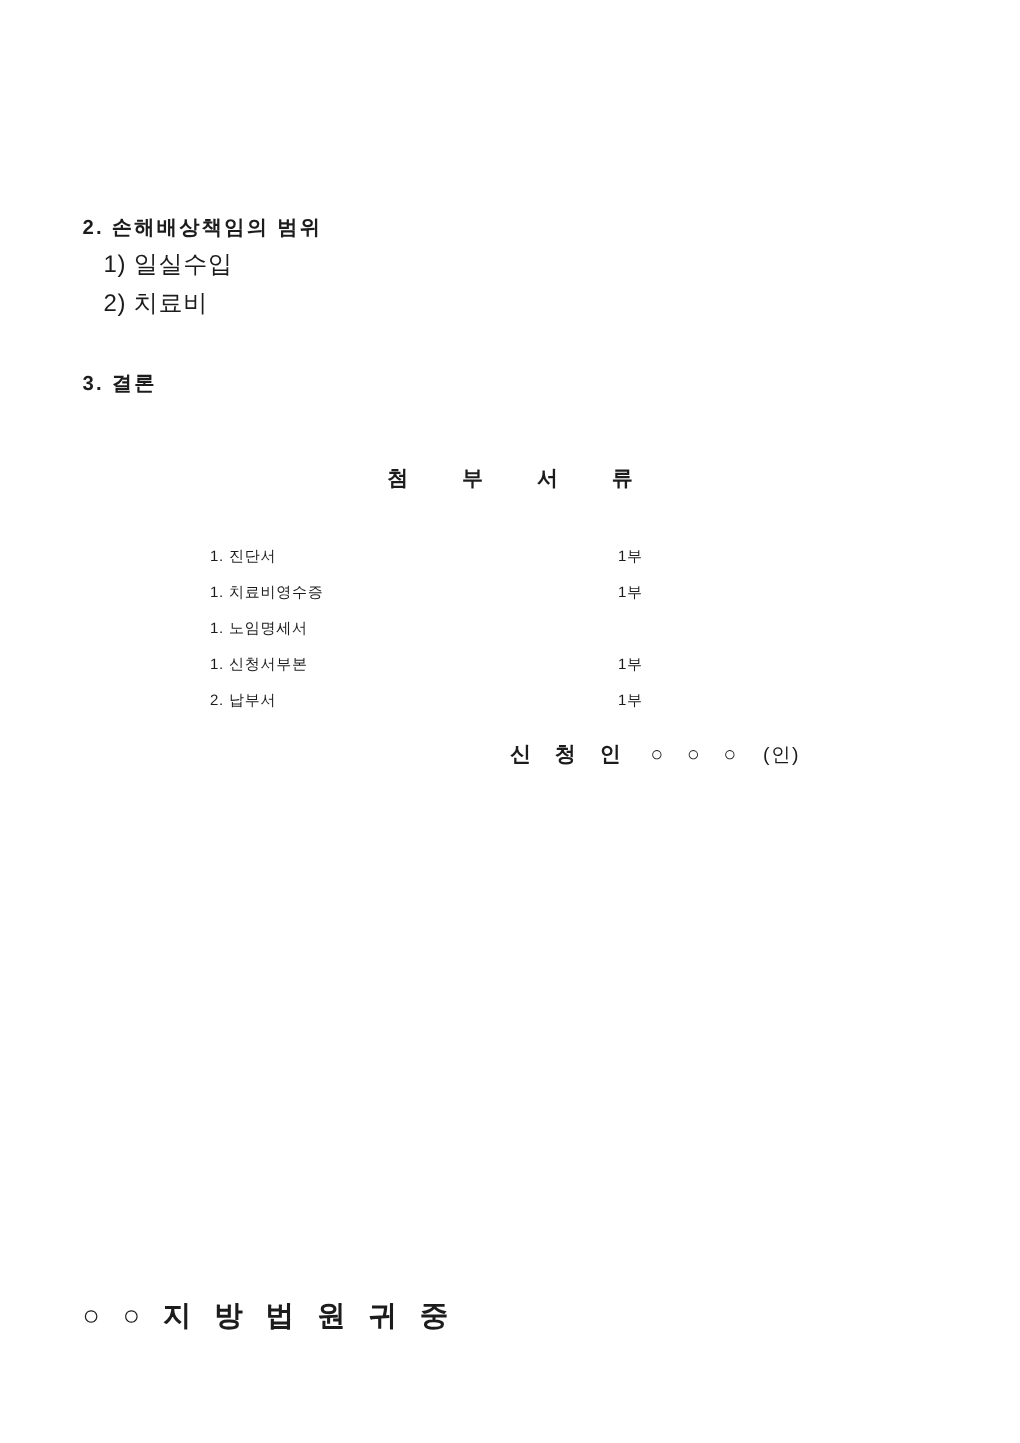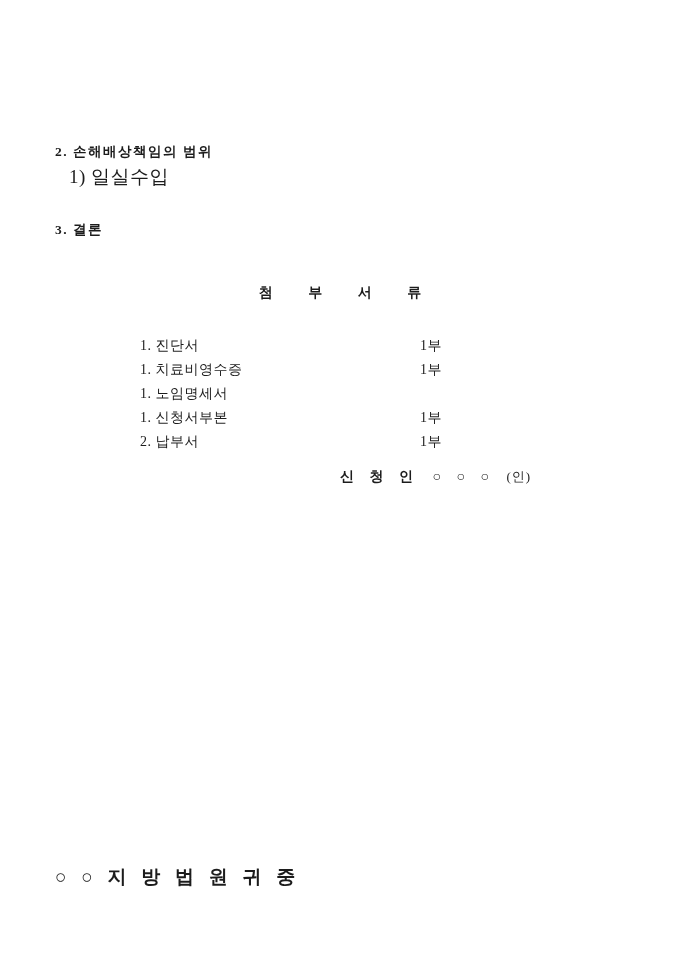--- a/index.html
+++ b/index.html
@@ -7,33 +7,33 @@
     padding: 0;
     background: #ffffff;
   }
   .page {
     width: 680px;
     height: 962px;
     background: #ffffff;
     box-sizing: border-box;
     padding: 142px 55px 40px 55px;
     position: relative;
-    font-family: Liberation Serif, serif;
+    font-family: Liberation Sans, sans-serif;
     color: #1c1c1c;
     overflow: hidden;
   }
   .sec-heading {
     font-weight: bold;
     font-size: 13.5px;
     letter-spacing: 1.5px;
     margin: 0;
     line-height: 20px;
   }
   .sub-heading {
-    font-size: 19px;
+    font-size: 16px;
     letter-spacing: 0.5px;
     margin: 4px 0 2px 14px;
     line-height: 22px;
   }
   .para {
     font-size: 13px;
     line-height: 22px;
     text-align: justify;
     letter-spacing: 0.4px;
     margin: 0 0 2px 27px;
@@ -49,31 +49,31 @@
     text-align: center;
     font-weight: bold;
     font-size: 14px;
     letter-spacing: 16px;
     text-indent: 16px;
     margin: 44px 0 32px 0;
   }
   .attach-list {
     margin-left: 85px;
     width: 302px;
-    font-size: 14px;
+    font-size: 10px;
   }
   .attach-row {
     display: flex;
     justify-content: space-between;
     line-height: 24px;
     letter-spacing: 0.5px;
   }
   .attach-count {
     min-width: 30px;
-    text-align: right;
+    text-align: left;
   }
   .date-line {
     text-align: center;
     font-size: 13px;
     letter-spacing: 2px;
     margin-top: 42px;
   }
   .sig-line {
     padding-left: 285px;
     font-size: 14px;
@@ -103,20 +103,21 @@
   }
 </style>
 </head>
 <body>
 
 <div class="page">
 
   <div class="section">
     <p class="sec-heading">2. 손해배상책임의 범위</p>
     <p class="sub-heading">1) 일실수입</p>
+    <p class="sub-heading">2) 치료비</p>
   </div>
 
   <div class="section sec3">
     <p class="sec-heading">3. 결론</p>
   </div>
 
   <p class="attach-title">첨 부 서 류</p>
 
   <div class="attach-list">
     <div class="attach-row">

